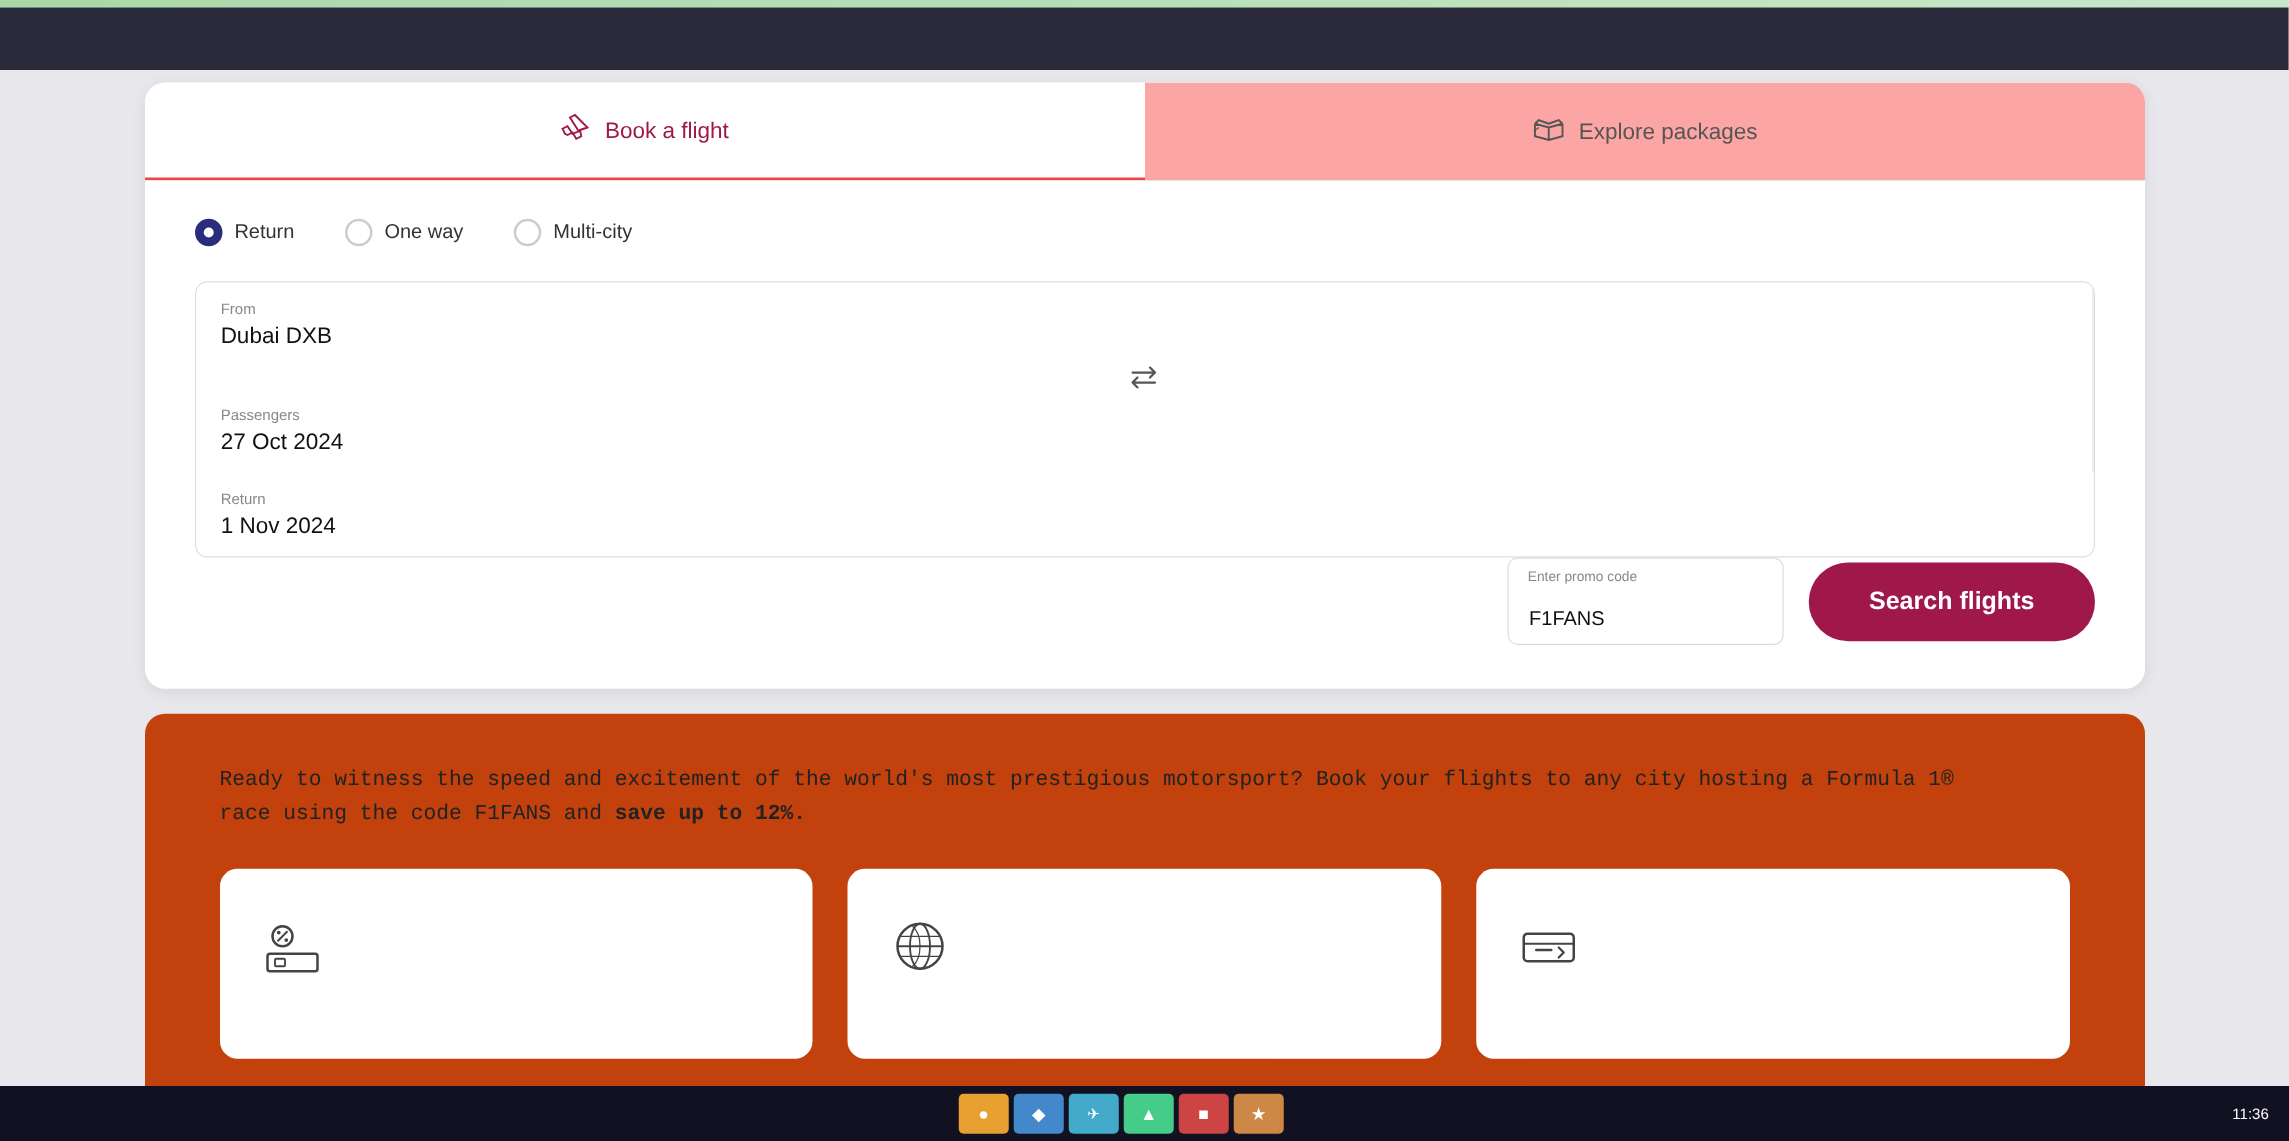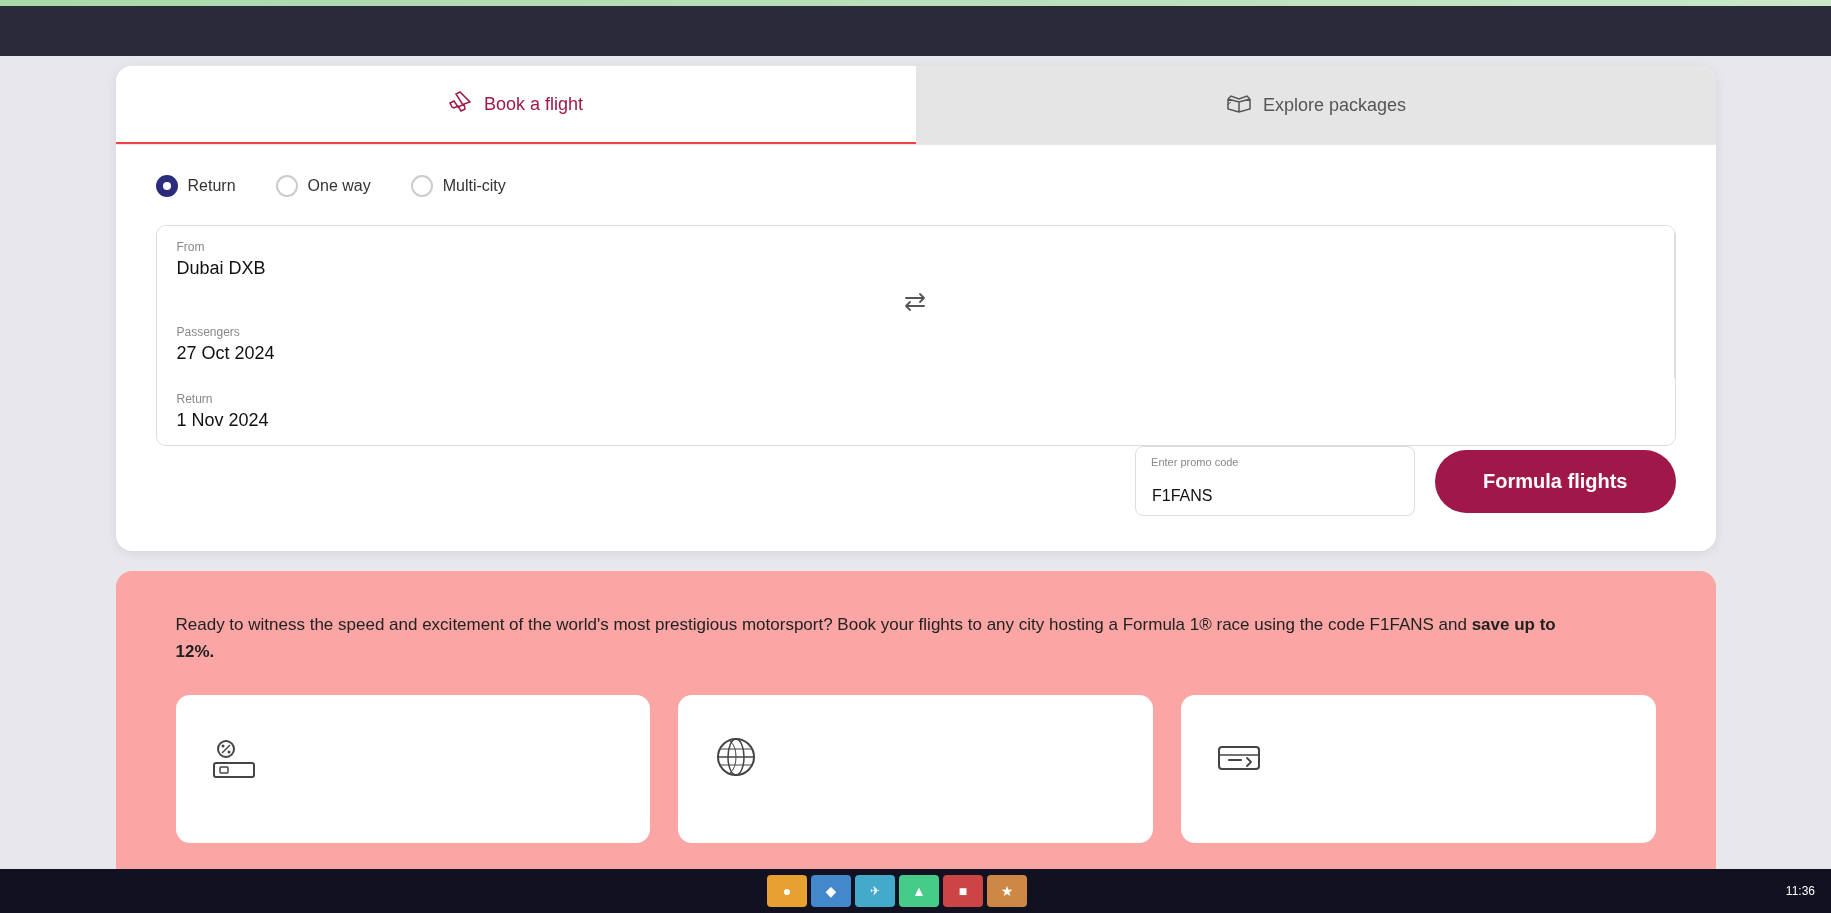--- a/index.html
+++ b/index.html
@@ -55,21 +55,21 @@
     }
 
     .booking-tab.active {
       color: #a0184a;
       border-bottom: 2px solid #ef4444;
       background: #fff;
     }
 
     .booking-tab.inactive {
       color: #555;
-      background: #e5e5e5;
+      background: #fca5a5;
     }
 
     .tab-icon {
       font-size: 22px;
     }
 
     .booking-body {
       padding: 30px 40px 35px;
     }
 
@@ -176,21 +176,21 @@
     
     .action-row {
       display: flex;
       align-items: center;
       gap: 20px;
       justify-content: flex-end;
     }
 
     .promo-input-wrap {
       position: relative;
-      width: 280px;
+      width: 221px;
     }
 
     .promo-label {
       position: absolute;
       top: 10px;
       left: 16px;
       font-size: 11px;
       color: #888;
     }
 
@@ -213,23 +213,24 @@
       border-radius: 50px;
       padding: 20px 48px;
       font-size: 20px;
       font-weight: 600;
       cursor: pointer;
       white-space: nowrap;
     }
 
     
     .lower-section {
-      background: #fca5a5;
+      background: #c2410c;
       padding: 40px 60px;
       margin-top: 20px;
+      font-family: Liberation Mono, monospace;
     }
 
     .promo-text {
       font-size: 17px;
       color: #222;
       line-height: 1.6;
       max-width: 1400px;
       margin-bottom: 30px;
     }
 
@@ -372,21 +373,21 @@
       </div>
 
       <div class="action-row">
 
         <div class="promo-input-wrap">
           <div class="promo-label">Enter promo code</div>
           <input type="text" class="promo-input" value="F1FANS" style="">
         </div>
 
         <button class="search-btn">
-          <span>Formula flights</span>
+          <span>Search flights</span>
         </button>
       </div>
 
     </div>
   </div>
 
   <div class="lower-section" style="border-radius:16px; margin-top:20px;">
     <p class="promo-text">
       <span>Ready to witness the speed and excitement of the world's most prestigious motorsport? Book your flights to any city hosting a Formula 1® race using the code F1FANS and </span><strong>save up to 12%.</strong>
     </p>

